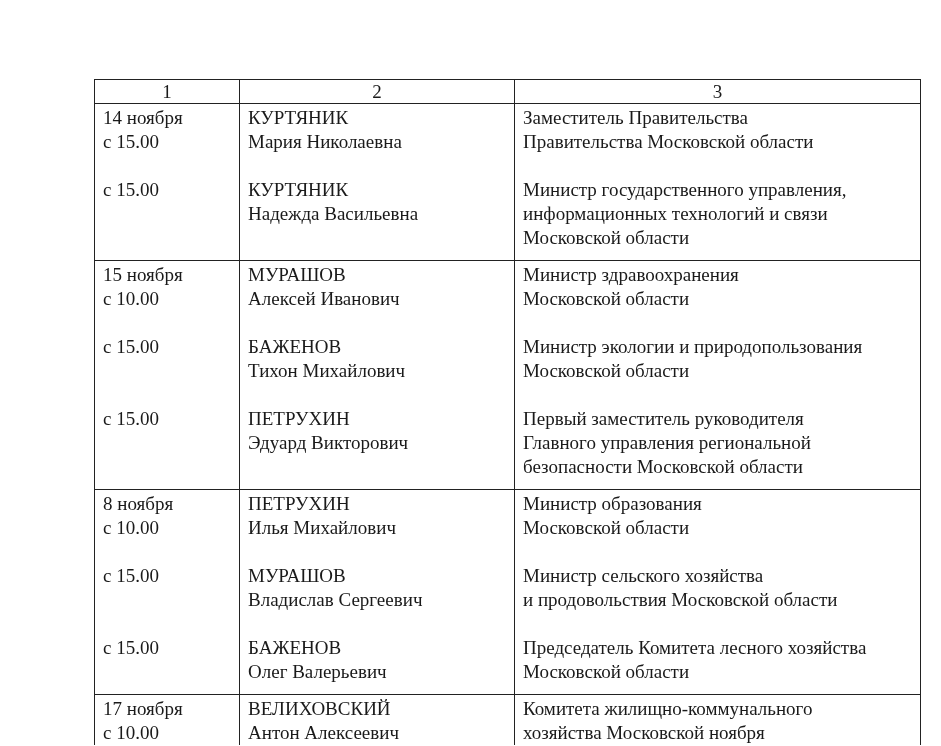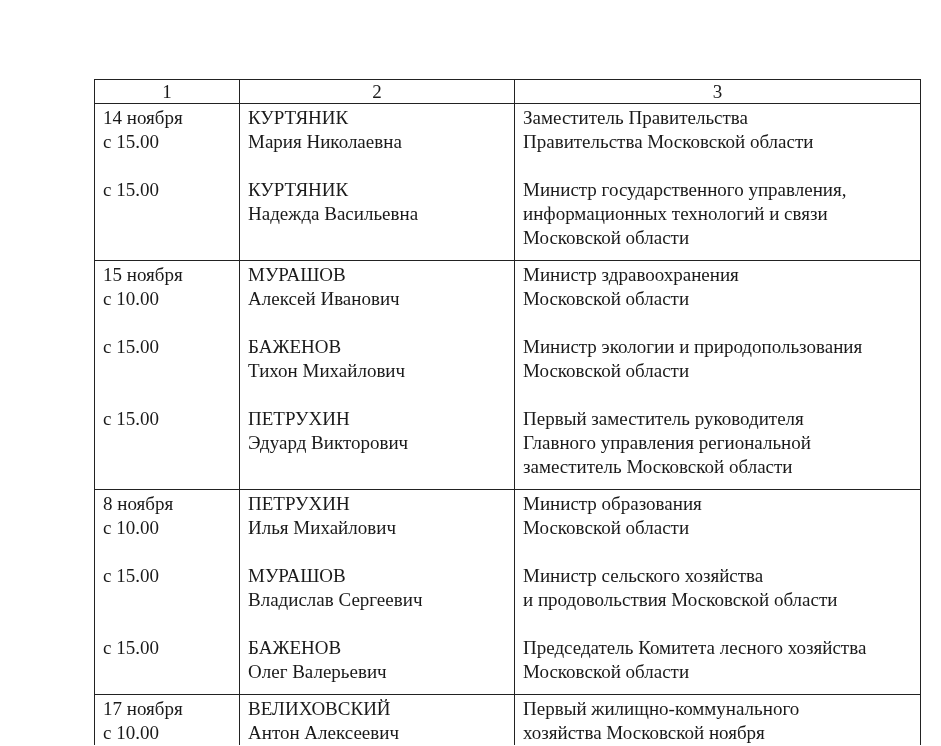--- a/index.html
+++ b/index.html
@@ -145,21 +145,21 @@
               <span class="line">Министр здравоохранения</span>
               <span class="line">Московской области</span>
             </span>
             <span class="entry">
               <span class="line">Министр экологии и природопользования</span>
               <span class="line">Московской области</span>
             </span>
             <span class="entry">
               <span class="line">Первый заместитель руководителя</span>
               <span class="line">Главного управления региональной</span>
-              <span class="line">заместитель Московской области</span>
+              <span class="line">безопасности Московской области</span>
             </span>
           </div>
         </td>
       </tr>
       <tr class="group-last">
         <td>
           <div class="cell-inner">
             <span class="entry">
               <span class="line">8 ноября</span>
               <span class="line">с 10.00</span>
@@ -220,20 +220,20 @@
           <div class="cell-inner">
             <span class="entry">
               <span class="line">ВЕЛИХОВСКИЙ</span>
               <span class="line">Антон Алексеевич</span>
             </span>
           </div>
         </td>
         <td>
           <div class="cell-inner">
             <span class="entry">
-              <span class="line">Первый жилищно-коммунального</span>
+              <span class="line">Комитета жилищно-коммунального</span>
               <span class="line">хозяйства Московской ноября</span>
             </span>
           </div>
         </td>
       </tr>
     </tbody>
 </table>
 
 </body></html>

